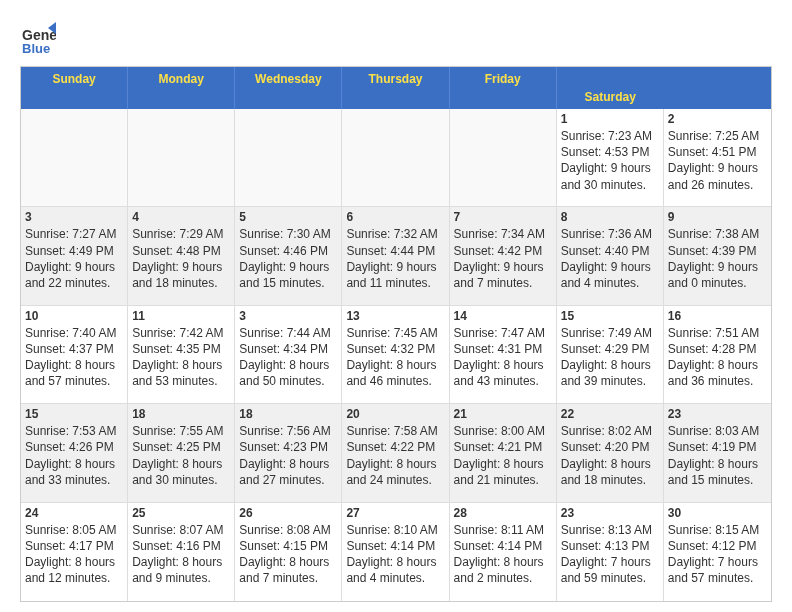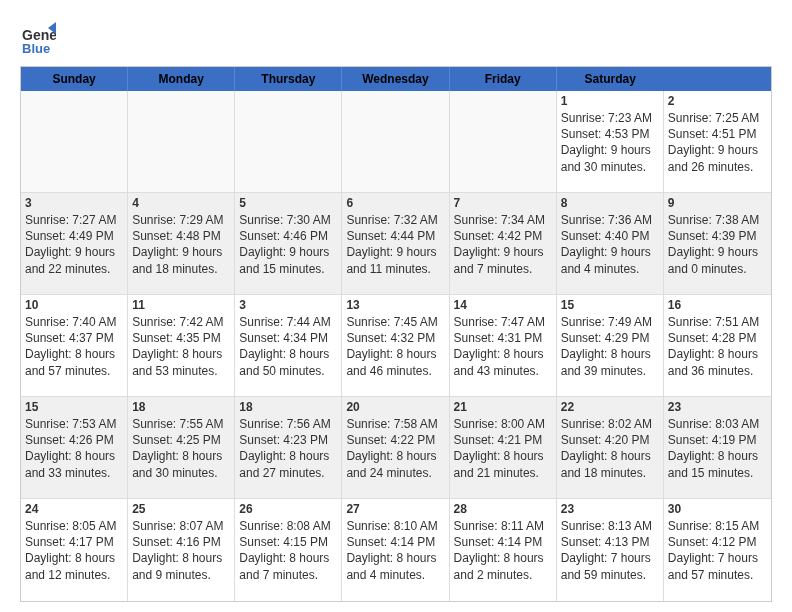--- a/index.html
+++ b/index.html
@@ -58,28 +58,28 @@
       display: flex;
       flex-direction: column;
       border: 1px solid #ccc;
     }
     .cal-header {
       display: grid;
       grid-template-columns: repeat(7, 1fr);
       background: #3a6fc4;
     }
     .cal-header-cell {
-      color: #000000;
+      color: #fde047;
       font-weight: bold;
       font-size: 12px;
       padding: 5px 4px;
       text-align: center;
       border-right: 1px solid #5585d4;
     }
-    .cal-header-cell:last-child { border-right: none; }
+    .cal-header-cell:last-child { border-right: none; margin-top: 18px; }
     .cal-body {
       flex: 1;
       display: grid;
       grid-template-rows: repeat(5, 1fr);
     }
     .cal-row {
       display: grid;
       grid-template-columns: repeat(7, 1fr);
       border-bottom: 1px solid #ddd;
     }
@@ -127,22 +127,22 @@
     <div class="title-block">
       <h1></h1>
       <h2></h2>
     </div>
   </div>
 
   <div class="calendar">
     <div class="cal-header">
     <div class="cal-header-cell">Sunday</div>
         <div class="cal-header-cell">Monday</div>
+        <div class="cal-header-cell">Wednesday</div>
         <div class="cal-header-cell">Thursday</div>
-        <div class="cal-header-cell">Wednesday</div>
         <div class="cal-header-cell">Friday</div>
         <div class="cal-header-cell">Saturday</div>
       </div>
     <div class="cal-body">
     <div class="cal-row">
           <div class="cal-cell empty"></div>
           <div class="cal-cell empty"></div>
           <div class="cal-cell empty"></div>
           <div class="cal-cell empty"></div>
           <div class="cal-cell empty"></div>

